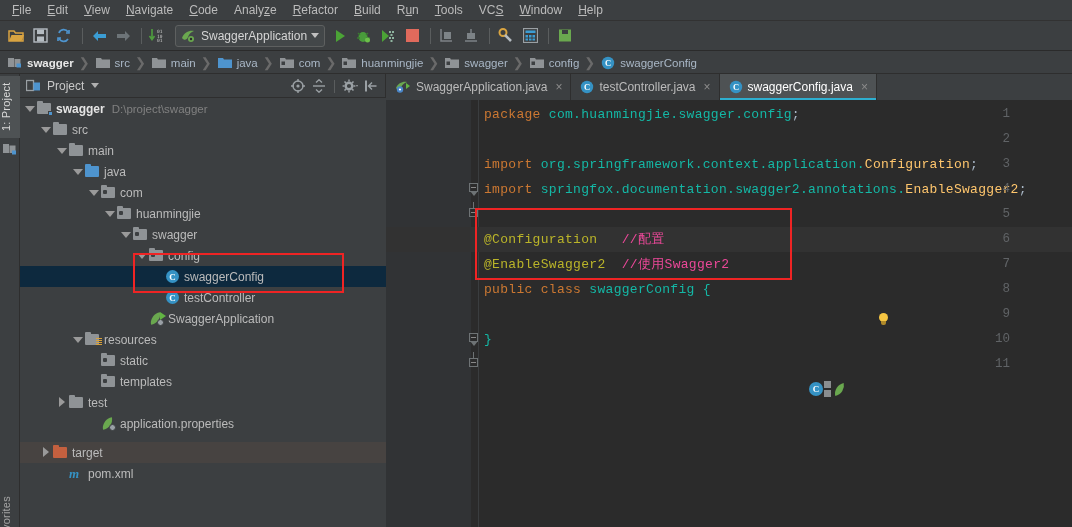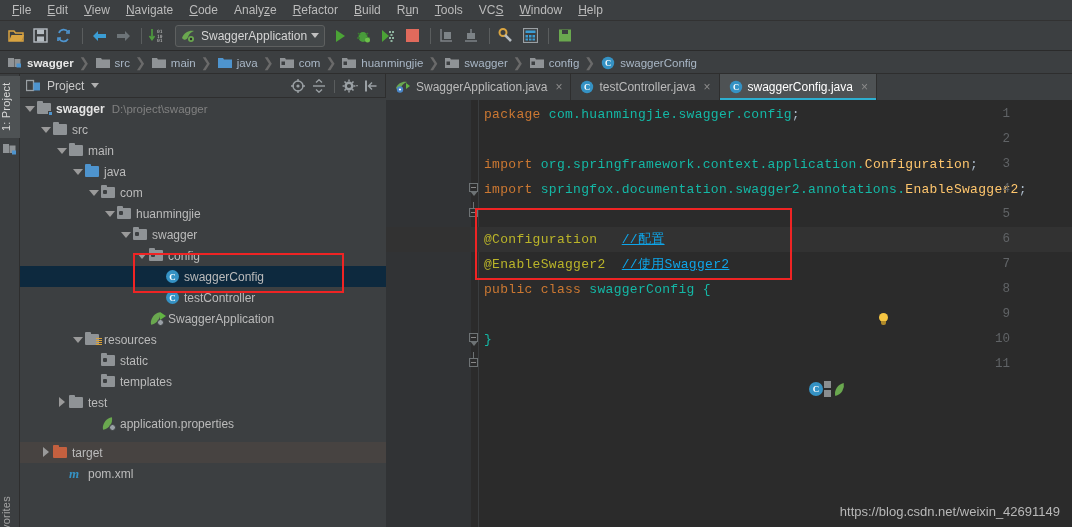--- a/index.html
+++ b/index.html
@@ -170,21 +170,21 @@
   .vline { position: absolute; left: 92px; top: 0; width: 1px; height: 427px; background: #3a3d3f; }
 
   .code { position: absolute; left: 0; top: 0; width: 686px; height: 427px;
           font-family: "Liberation Mono", monospace; font-size: 13px; }
   .cline { position: absolute; left: 0; width: 686px; height: 25px; line-height: 25px;
            white-space: pre; padding-left: 98px; color: #a9b7c6; letter-spacing: 0.3px; }
   .cline.caret { background: #323232; }
   .kw  { color: #cc7832; }
   .ann { color: #bbb529; }
   .cls { color: #ffc66d; }
-  .cmt { color: #0ea5e9; text-decoration: underline; }
+  .cmt { color: #ec4899; }
   .pl  { color: #14b8a6; }
   .sem { color: #a9b7c6; }
 
   .bulb { position: absolute; left: 491px; top: 213px; width: 13px; height: 14px; z-index: 30; }
   .bulb .glass { position: absolute; left: 2px; top: 0; width: 9px; height: 9px;
                  border-radius: 50%; background: #f5c542; }
   .bulb .base { position: absolute; left: 4px; top: 8px; width: 5px; height: 4px;
                 background: #b08a2a; border-radius: 0 0 2px 2px; }
 
   .gutter-run { position: absolute; left: 423px; top: 281px; width: 40px; height: 18px; z-index: 25; }
@@ -785,14 +785,13 @@
         <div class="gutter-line" style="top: 152px;">7</div>
         <div class="gutter-line" style="top: 177px;">8</div>
         <div class="gutter-line" style="top: 202px;">9</div>
         <div class="gutter-line" style="top: 227px;">10</div>
         <div class="gutter-line" style="top: 252px;">11</div>
       </div>
 
     <div class="redbox" style="left:89px; top:134px; width:317px; height:72px;"></div>
   </div>
 
-  <div class="watermark">https://blog.csdn.net/weixin_42691149</div>
 </div>
 
 </body></html>

